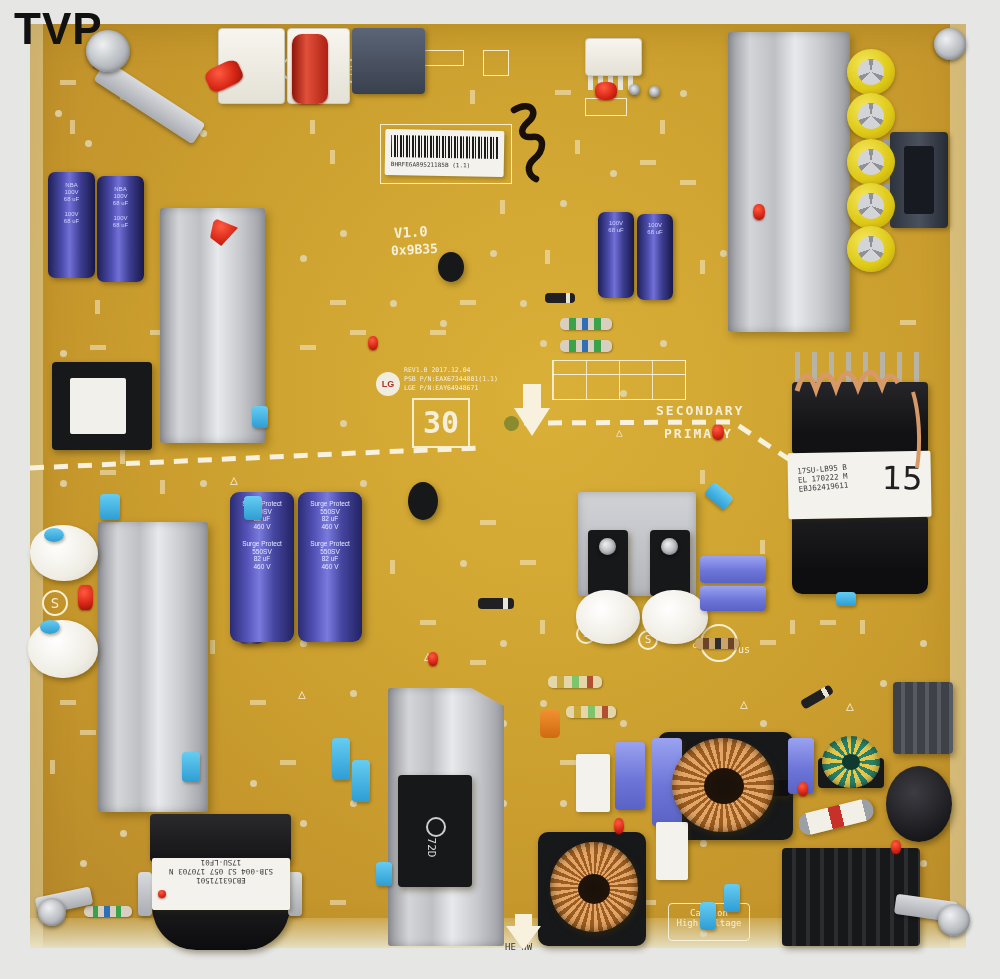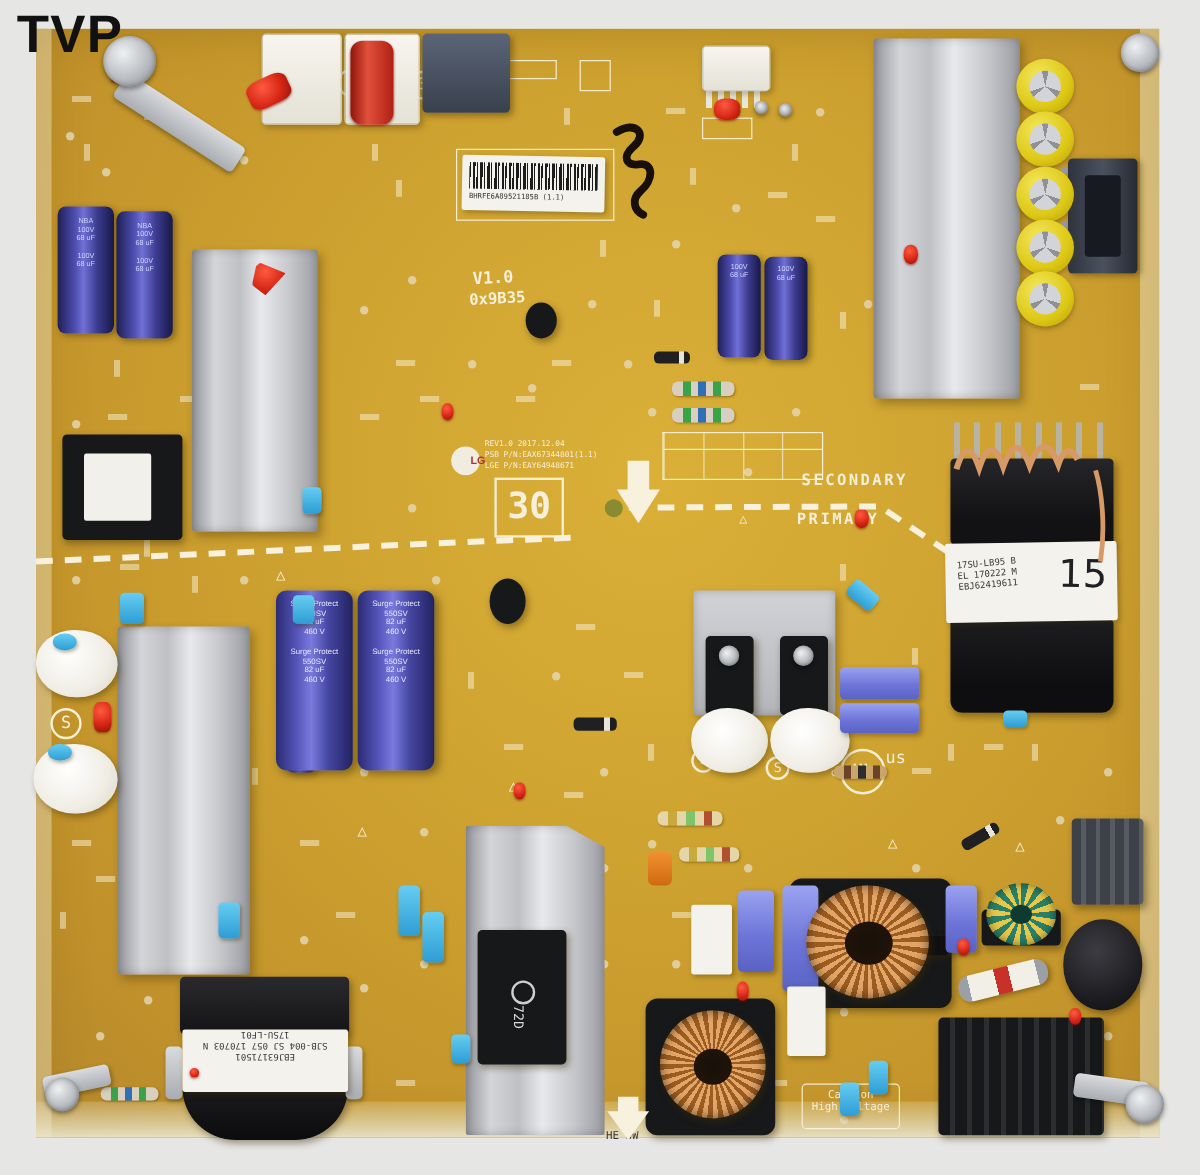--- a/index.html
+++ b/index.html
@@ -158,44 +158,44 @@
 
 <div class="abs silkbox" style="left:380px;top:124px;width:130px;height:58px;border-width:1px;"></div>
 <div class="abs whitebox" style="left:385px;top:130px;width:119px;height:46px;transform:rotate(1deg);">
   <div class="abs" style="left:6px;top:6px;width:107px;height:22px;background:repeating-linear-gradient(90deg,#1c1c1c 0 1px,transparent 1px 3px,#1c1c1c 3px 5px,transparent 5px 6px);"></div>
   <div class="abs" style="left:6px;top:31px;font-size:6px;color:#333;font-family:'DejaVu Sans Mono',monospace;">BHRFE6A89521185B (1.1)</div>
 </div>
 
 <div class="abs silk" style="left:394px;top:224px;font-size:14px;font-weight:bold;transform:rotate(-3deg);">V1.0</div>
 <div class="abs silk" style="left:391px;top:242px;font-size:13px;font-weight:bold;transform:rotate(-3deg);">0x9B35</div>
 <div class="abs" style="left:376px;top:372px;width:24px;height:24px;border-radius:50%;background:#f1ece0;z-index:5;text-align:center;">
-  <span style="font-size:9px;color:#a33;line-height:24px;font-weight:bold;padding-left:16px;">LG</span>
+  <span style="font-size:9px;color:#a33;line-height:24px;font-weight:bold;">LG</span>
 </div>
 <div class="abs silk" style="left:404px;top:366px;font-size:6.5px;">REV1.0  2017.12.04</div>
 <div class="abs silk" style="left:404px;top:375px;font-size:6.5px;">PSB P/N:EAX67344801(1.1)</div>
 <div class="abs silk" style="left:404px;top:384px;font-size:6.5px;">LGE P/N:EAY64948671</div>
 <div class="abs silkbox" style="left:552px;top:360px;width:132px;height:38px;border-width:1px;
      background:linear-gradient(rgba(255,255,255,.8),rgba(255,255,255,.8)) 0 13px/100% 1px no-repeat,repeating-linear-gradient(90deg,rgba(255,255,255,.7) 0 1px,transparent 1px 33px);"></div>
 <div class="abs silkbox" style="left:412px;top:398px;width:54px;height:46px;">
   <div class="silk" style="font-size:30px;font-weight:bold;text-align:center;line-height:46px;">30</div>
 </div>
-<div class="abs silk" style="left:656px;top:393px;font-size:13px;font-weight:bold;letter-spacing:2px;margin-left:12px;">SECONDARY</div>
+<div class="abs silk" style="left:656px;top:403px;font-size:13px;font-weight:bold;letter-spacing:2px;">SECONDARY</div>
 <div class="abs silk" style="left:664px;top:426px;font-size:13px;font-weight:bold;letter-spacing:2px;">PRIMARY</div>
 <div class="abs" style="left:504px;top:416px;width:15px;height:15px;border-radius:50%;background:#8a8a30;z-index:5;"></div>
 
 <div class="abs smark" style="left:42px;top:590px;width:22px;height:22px;font-size:14px;line-height:22px;"><span>S</span></div>
 <div class="abs smark" style="left:42px;top:640px;width:22px;height:22px;font-size:14px;line-height:22px;"><span>S</span></div>
 <div class="abs smark" style="left:576px;top:624px;width:16px;height:16px;font-size:11px;line-height:16px;"><span>S</span></div>
 <div class="abs smark" style="left:638px;top:630px;width:16px;height:16px;font-size:11px;line-height:16px;"><span>S</span></div>
 
 <div class="abs smark" style="left:700px;top:624px;width:34px;height:34px;font-size:14px;line-height:34px;font-weight:bold;">
   <span>UL</span>
 </div>
 <div class="abs silk" style="left:692px;top:640px;font-size:9px;">c</div>
-<div class="abs silk" style="left:738px;top:624px;font-size:14px;">us</div>
+<div class="abs silk" style="left:738px;top:644px;font-size:10px;">us</div>
 
 <div class="abs silk" style="left:230px;top:472px;font-size:13px;">△</div>
 <div class="abs silk" style="left:298px;top:686px;font-size:13px;">△</div>
 <div class="abs silk" style="left:424px;top:648px;font-size:13px;">△</div>
 <div class="abs silk" style="left:740px;top:696px;font-size:13px;">△</div>
 <div class="abs silk" style="left:846px;top:698px;font-size:13px;">△</div>
 <div class="abs silk" style="left:616px;top:426px;font-size:11px;">△</div>
 
 <div class="abs silkbox" style="left:668px;top:903px;width:80px;height:36px;border-width:1px;border-radius:4px;text-align:center;">
   <div class="silk" style="font-size:9px;margin-top:4px;">Caution</div>

